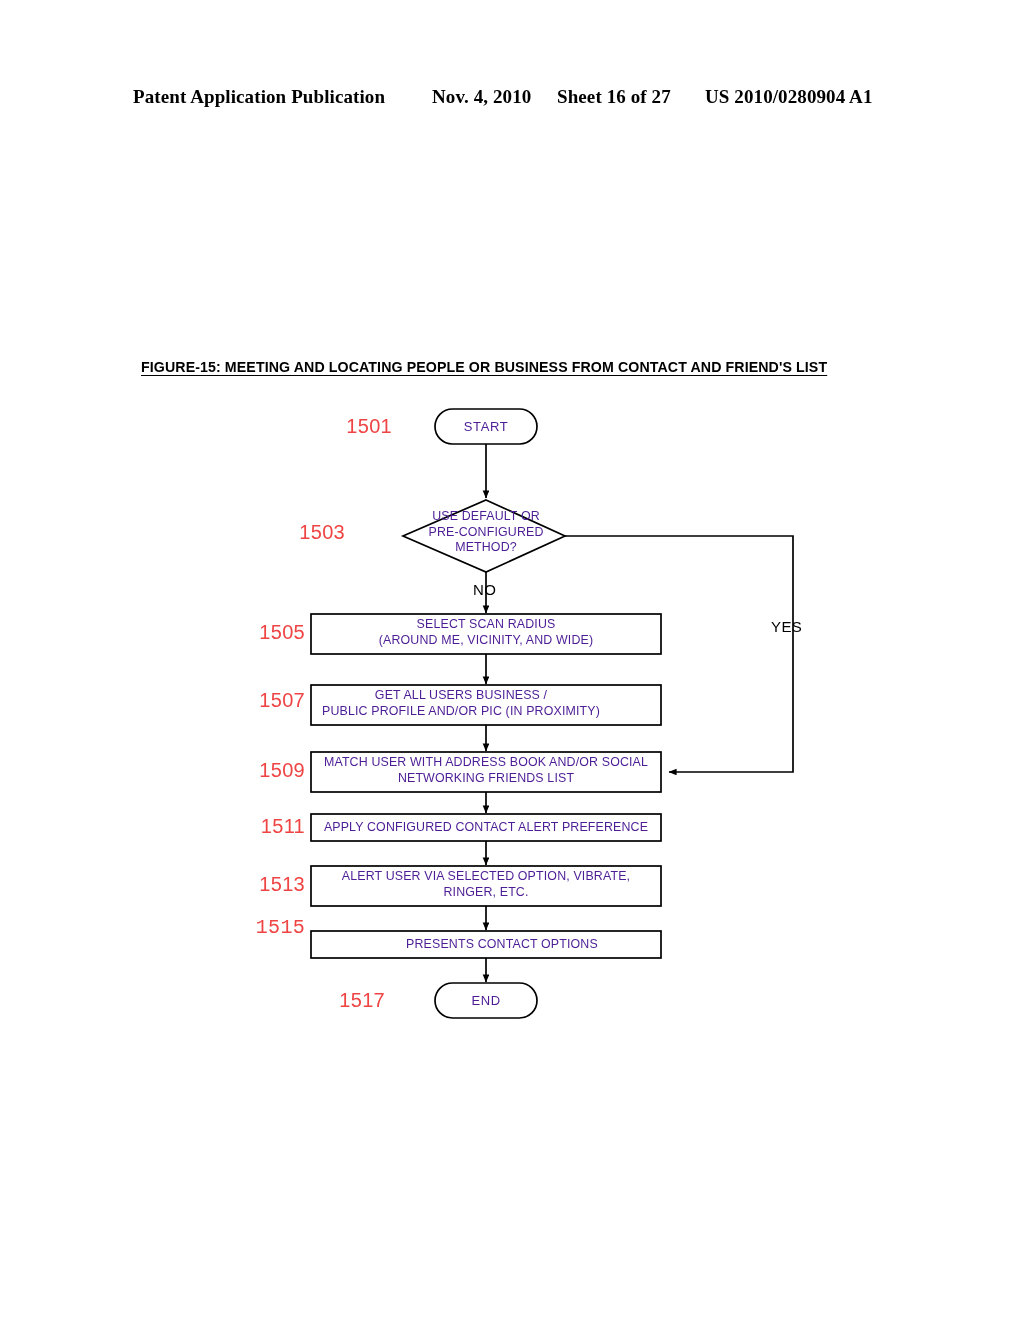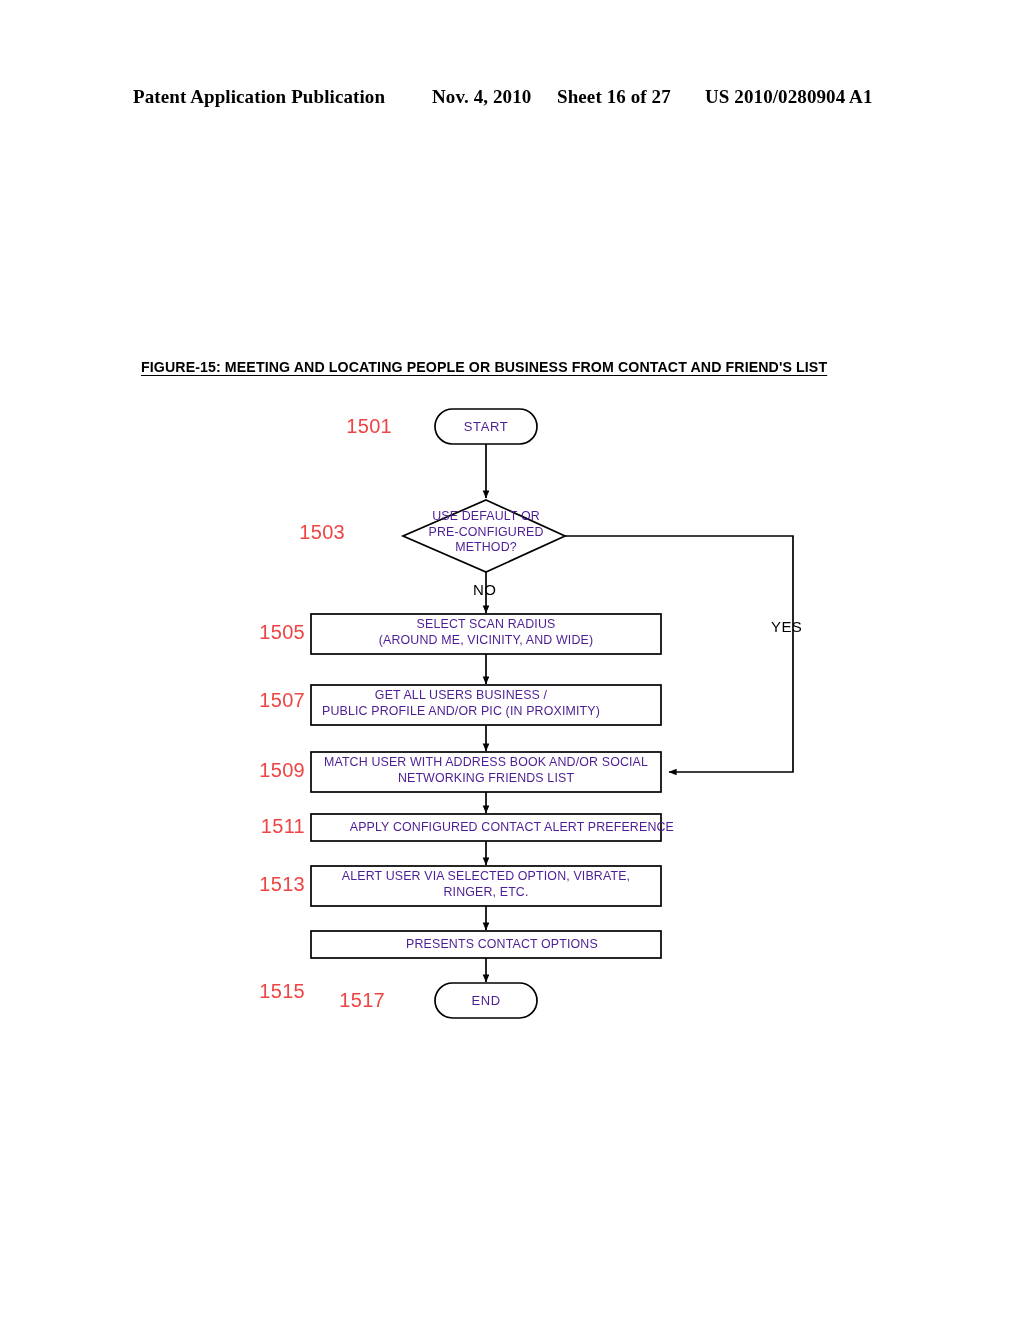--- a/index.html
+++ b/index.html
@@ -172,21 +172,21 @@
 
     <div class="node-label" style="left:311px; top:617px; width:350px;">SELECT SCAN RADIUS
 (AROUND ME, VICINITY, AND WIDE)</div>
 
     <div class="node-label" style="left:311px; top:688px; width:300px;">GET ALL USERS BUSINESS /
 PUBLIC PROFILE AND/OR PIC (IN PROXIMITY)</div>
 
     <div class="node-label" style="left:311px; top:755px; width:350px;">MATCH USER WITH ADDRESS BOOK AND/OR SOCIAL
 NETWORKING FRIENDS LIST</div>
 
-    <div class="node-label" style="left:324px; top:820px; width:350px;text-align:right;">APPLY CONFIGURED CONTACT ALERT PREFERENCE</div>
+    <div class="node-label" style="left:311px; top:820px; width:350px;">APPLY CONFIGURED CONTACT ALERT PREFERENCE</div>
 
     <div class="node-label" style="left:311px; top:869px; width:350px;">ALERT USER VIA SELECTED OPTION, VIBRATE,
 RINGER, ETC.</div>
 
     <div class="node-label" style="left:311px; top:937px; width:382px;">PRESENTS CONTACT OPTIONS</div>
 
     <div class="node-label term-label" style="left:435px; top:993px; width:102px;">END</div>
 
     <div class="ref-num right-aligned" style="left:312px; top:415px;">1501</div>
 
@@ -195,21 +195,21 @@
     <div class="ref-num right-aligned" style="left:225px; top:621px;">1505</div>
 
     <div class="ref-num right-aligned" style="left:225px; top:689px;">1507</div>
 
     <div class="ref-num right-aligned" style="left:225px; top:759px;">1509</div>
 
     <div class="ref-num right-aligned" style="left:225px; top:815px;">1511</div>
 
     <div class="ref-num right-aligned" style="left:225px; top:873px;">1513</div>
 
-    <div class="ref-num right-aligned" style="left:225px; top:980px;">1515</div>
+    <div class="ref-num right-aligned" style="left:225px; top:916px;font-family:Liberation Mono, monospace;">1515</div>
 
     <div class="ref-num right-aligned" style="left:305px; top:989px;">1517</div>
 
     <div class="branch-label" style="left:473px; top:581px;">NO</div>
 
     <div class="branch-label" style="left:771px; top:618px;">YES</div>
 
   </div>
 </div>
 

